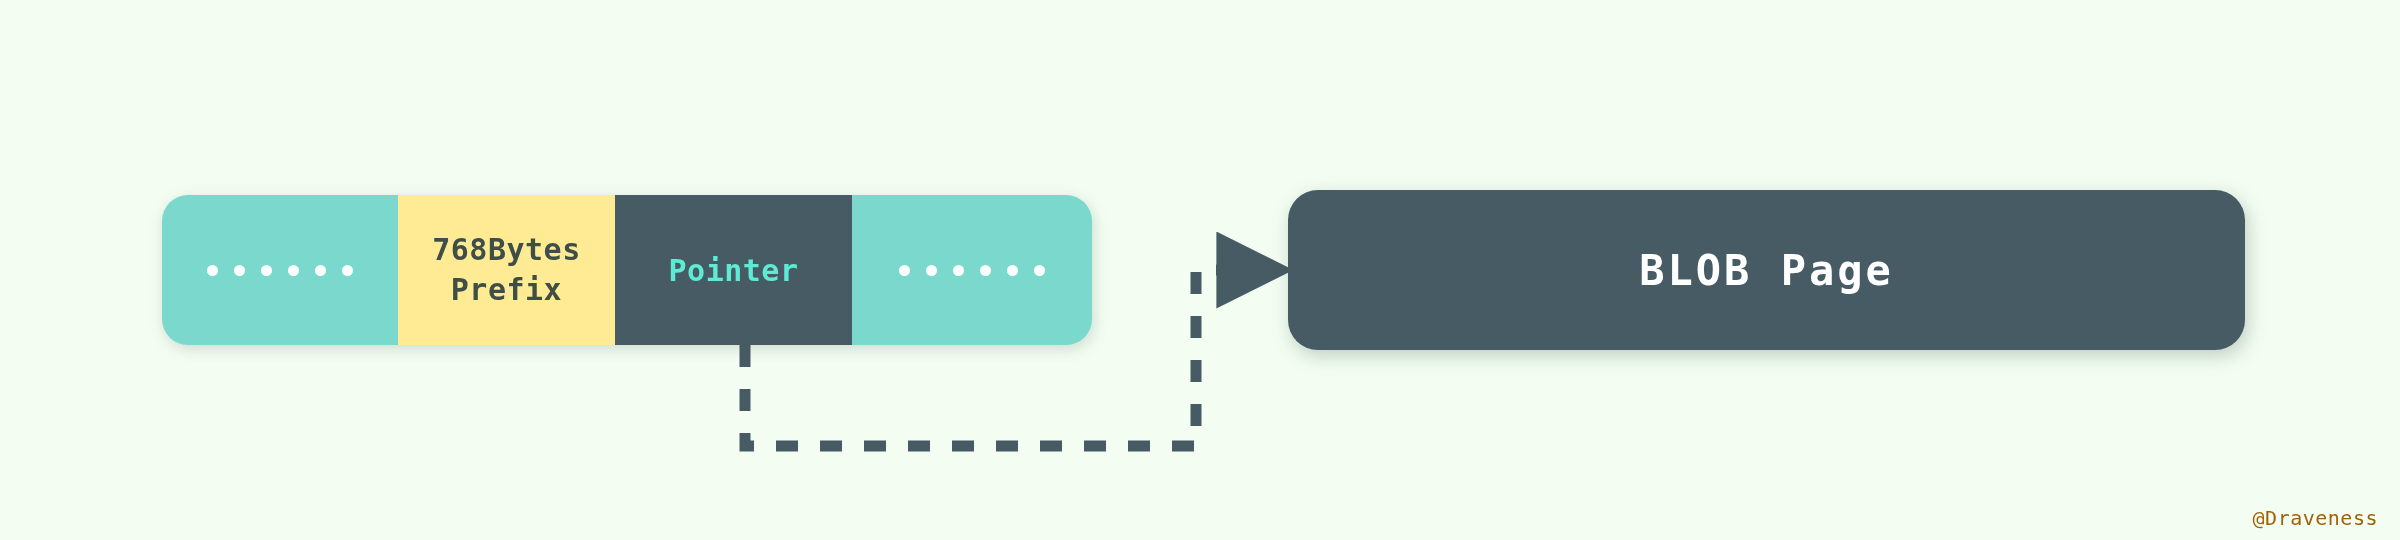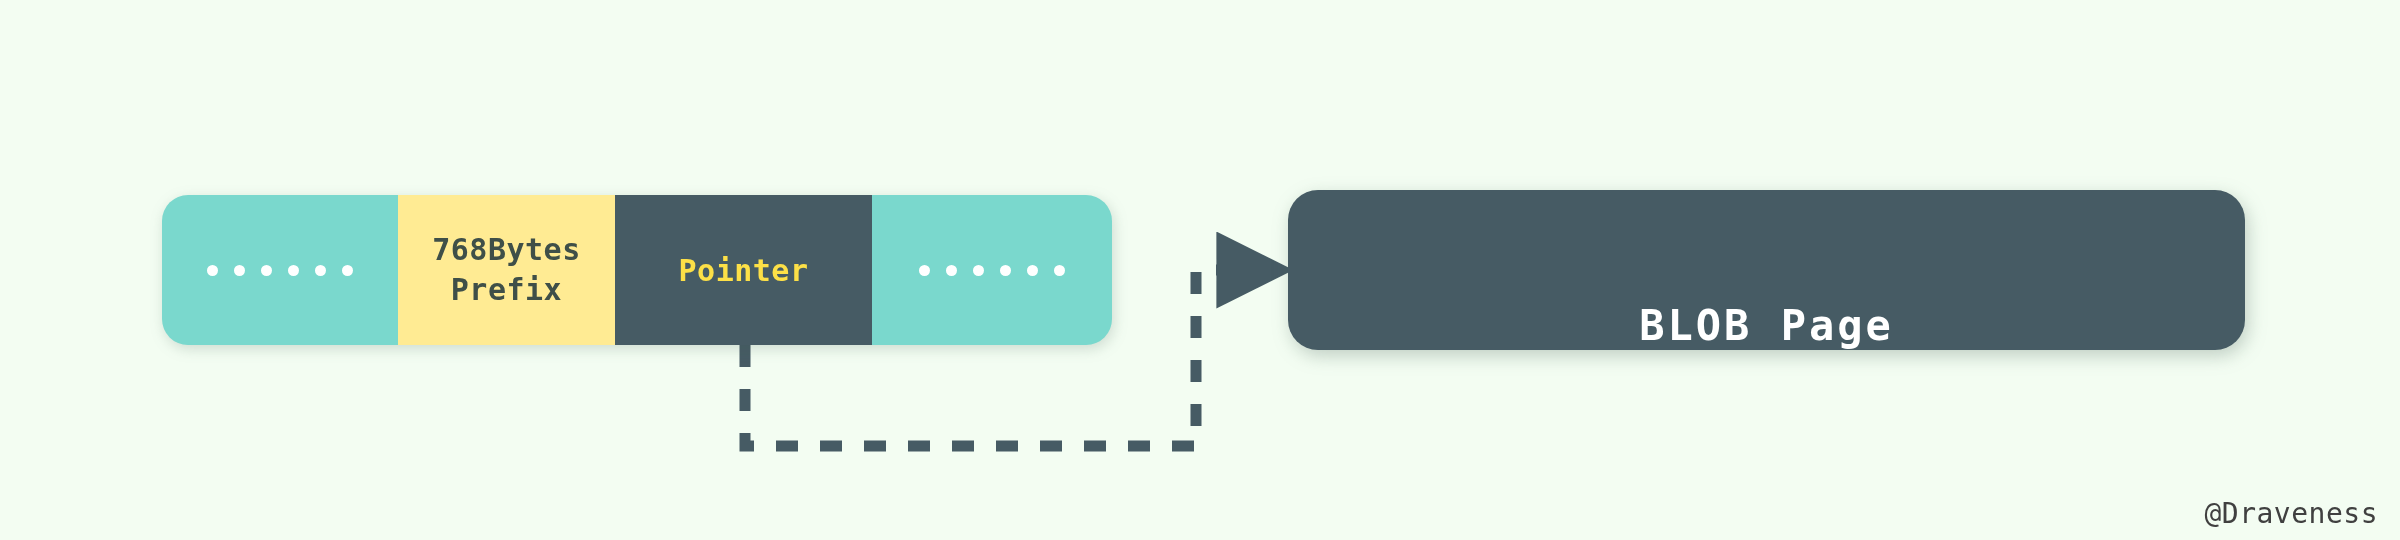--- a/index.html
+++ b/index.html
@@ -47,23 +47,23 @@
   .seg-prefix {
     width: 217px;
     background: #ffeb93;
     color: #3f4f48;
     font-size: 30px;
     font-weight: 700;
     line-height: 1.32;
     letter-spacing: 0.5px;
   }
   .seg-pointer {
-    width: 257px;
+    width: 237px;
     background: #465b64;
-    color: #fde047;
+    color: #5eead4;
     font-size: 30px;
     font-weight: 700;
     letter-spacing: 0.5px;
   }
   .seg-ellipsis-right {
     width: 240px;
     background: #7ad8cd;
     border-radius: 0 26px 26px 0;
   }
   .dots {
@@ -81,21 +81,21 @@
   
   .blob-page {
     position: absolute;
     left: 1288px;
     top: 190px;
     width: 957px;
     height: 160px;
     background: #465b64;
     border-radius: 30px;
     display: flex;
-    align-items: flex-end;
+    align-items: center;
     justify-content: center;
     filter: drop-shadow(3px 6px 9px rgba(60,90,80,0.28));
   }
   .blob-page-label {
     color: #ffffff;
     font-size: 42px;
     font-weight: 700;
     letter-spacing: 3px;
   }
 
@@ -106,22 +106,22 @@
     width: 2400px;
     height: 540px;
     pointer-events: none;
   }
 
   
   .watermark {
     position: absolute;
     right: 22px;
     bottom: 10px;
-    font-size: 28px;
-    color: #404040;
+    font-size: 20px;
+    color: #a16207;
     letter-spacing: 0.5px;
   }
 </style>
 </head>
 <body>
 
 <div id="canvas">
 
   <svg class="connector" viewBox="0 0 2400 540" width="2400" height="540">
     <defs>

